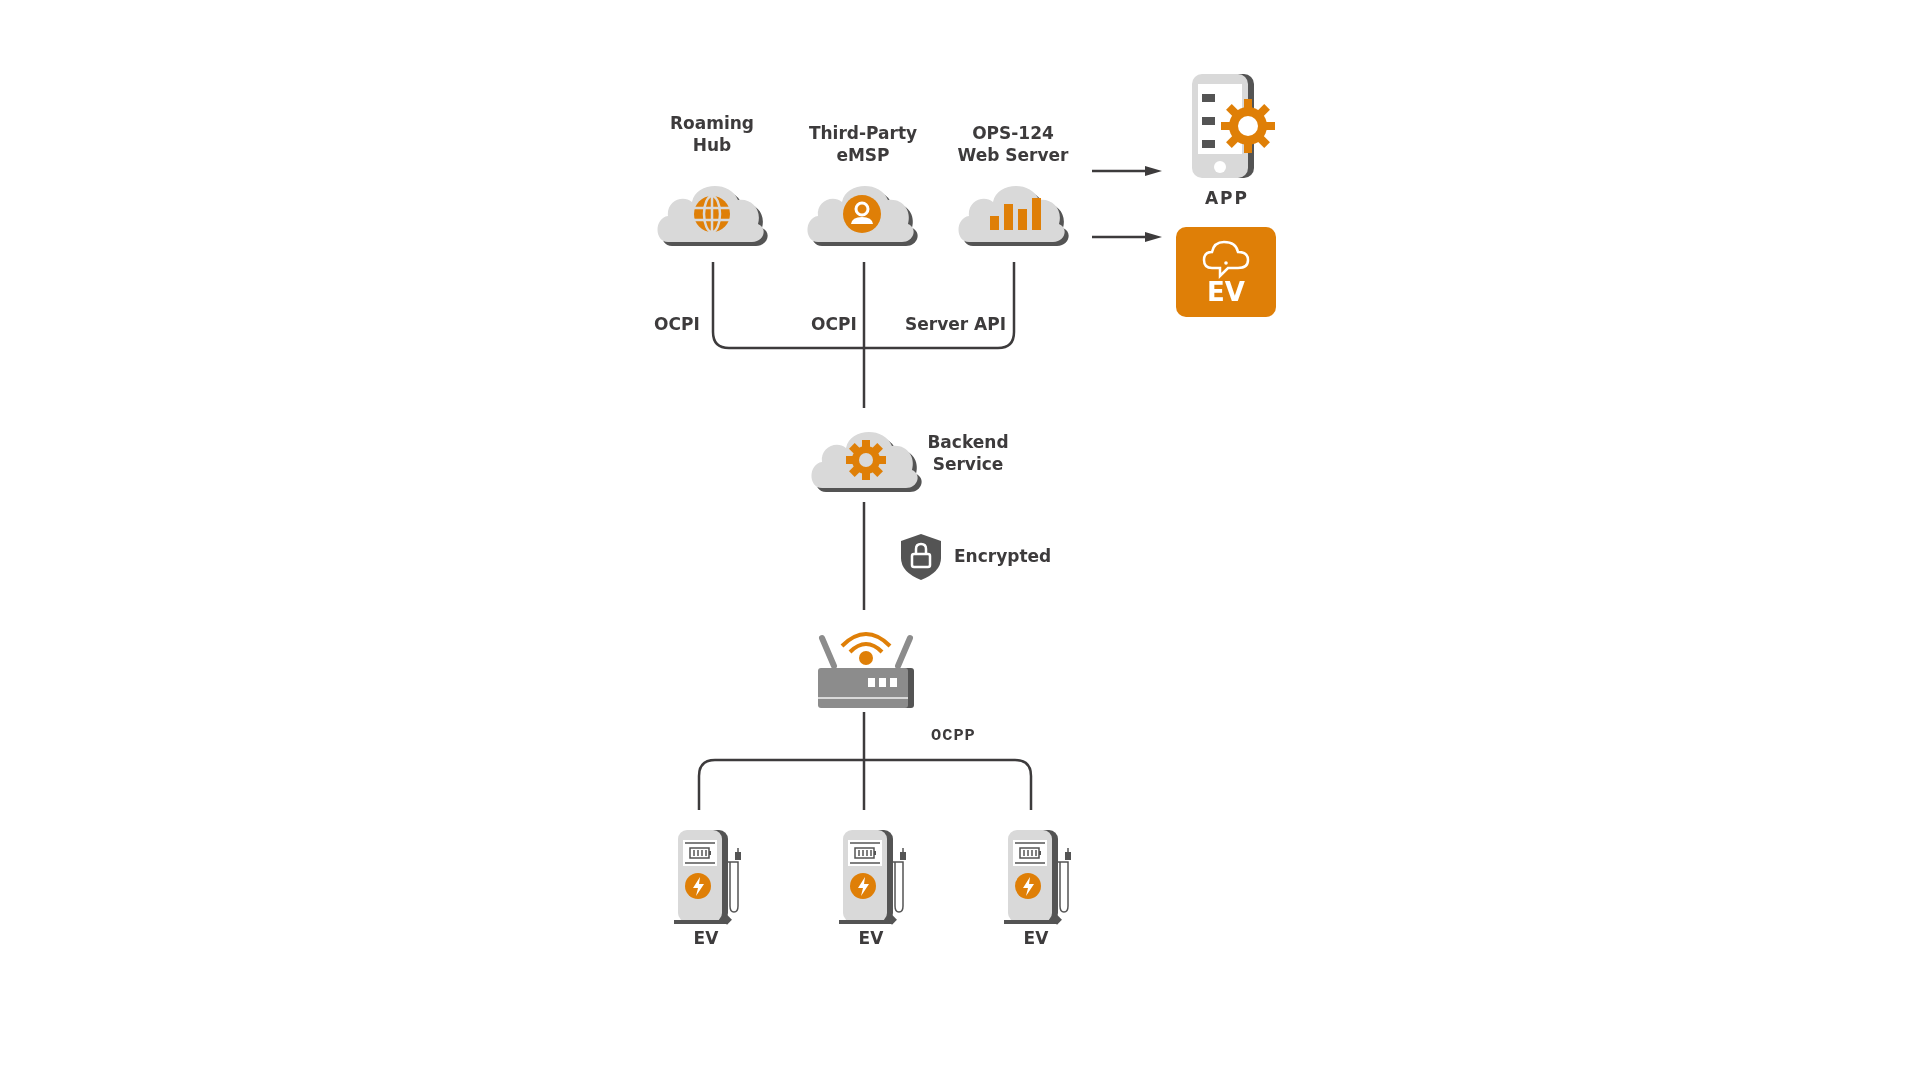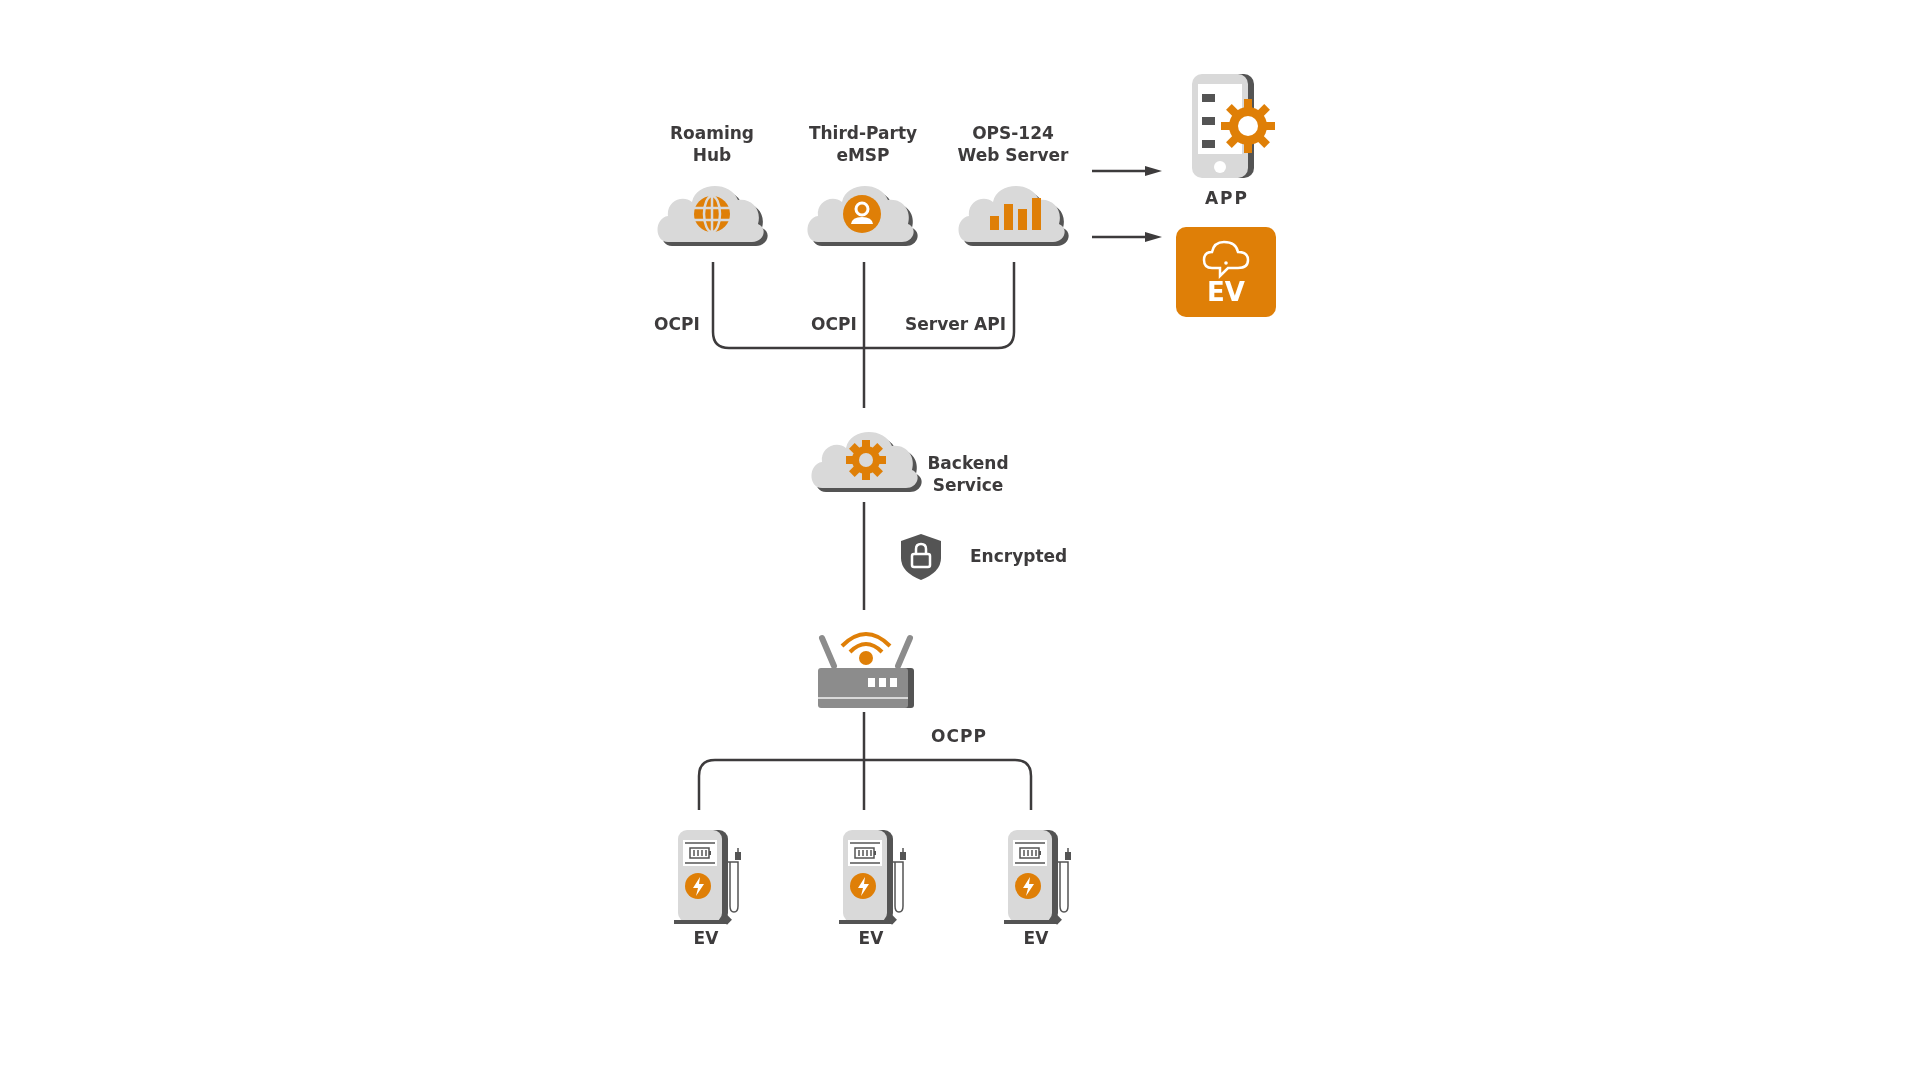--- a/index.html
+++ b/index.html
@@ -155,34 +155,34 @@
       <use href="#charger-shape"></use>
     </g>
   <g transform="translate(869,874)">
       <use href="#charger-shape"></use>
     </g>
   <g transform="translate(1034,874)">
       <use href="#charger-shape"></use>
     </g>
 </svg>
 
-<div class="lbl" style="left:652px; top:122px; width:120px;">Roaming
+<div class="lbl" style="left:652px; top:112px; width:120px;">Roaming
 Hub</div>
 <div class="lbl" style="left:793px; top:122px; width:140px;">Third-Party
 eMSP</div>
 <div class="lbl" style="left:943px; top:122px; width:140px;">OPS-124
 Web Server</div>
 
 <div class="lbl" style="left:1187px; top:187px; width:80px; letter-spacing:2px;">APP</div>
 <div class="lbl" style="left:1186px; top:277px; width:80px; color:#ffffff; font-size:26px; line-height:30px;">EV</div>
 
 <div class="lbl lbl-left" style="left:654px; top:313px;">OCPI</div>
 <div class="lbl lbl-left" style="left:811px; top:313px;">OCPI</div>
 <div class="lbl lbl-left" style="left:905px; top:313px;">Server API</div>
 
-<div class="lbl" style="left:918px; top:431px; width:100px;margin-top:21px;">Backend
+<div class="lbl" style="left:918px; top:431px; width:100px;">Backend
 Service</div>
-<div class="lbl lbl-left" style="left:954px; top:545px;margin-left:16px;">Encrypted</div>
-<div class="lbl lbl-left" style="left:931px; top:725px; letter-spacing:1px;">OCPP</div>
+<div class="lbl lbl-left" style="left:954px; top:545px;">Encrypted</div>
+<div class="lbl lbl-left" style="left:931px; top:725px; letter-spacing:1px;font-family:Liberation Mono, monospace;">OCPP</div>
 
 <div class="lbl" style="left:666px; top:927px; width:80px;">EV</div>
 <div class="lbl" style="left:831px; top:927px; width:80px;">EV</div>
 <div class="lbl" style="left:996px; top:927px; width:80px;">EV</div>
 
 </body></html>

